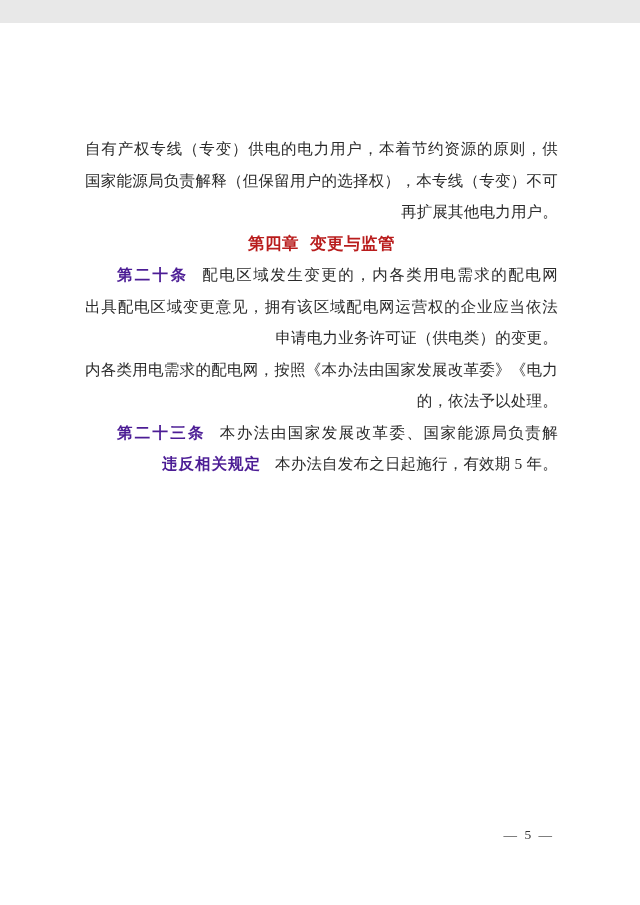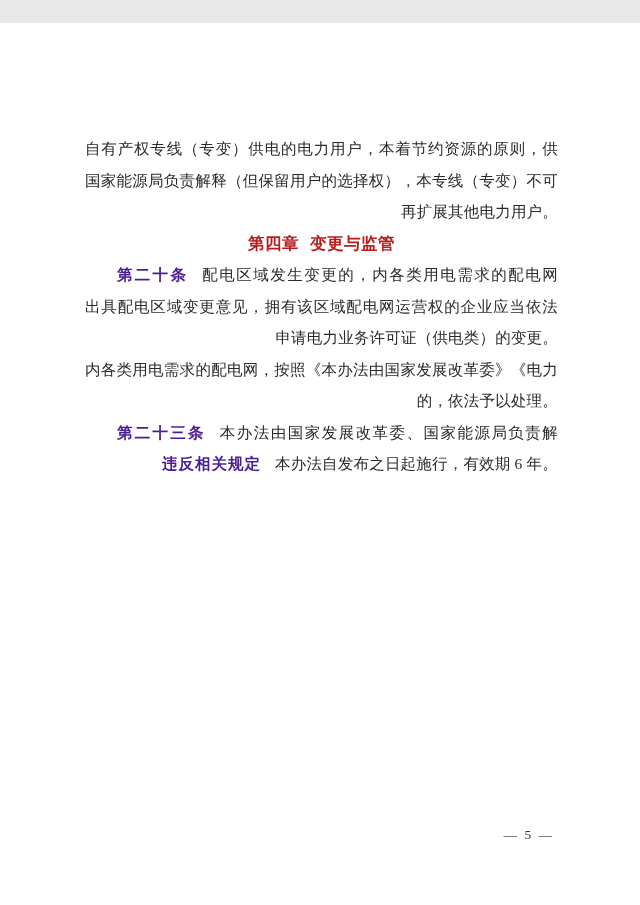--- a/index.html
+++ b/index.html
@@ -76,18 +76,18 @@
     <div class="line just">出具配电区域变更意见，拥有该区域配电网运营权的企业应当依法</div>
     <div class="line">申请电力业务许可证（供电类）的变更。</div>
 
 
     <div class="line just">内各类用电需求的配电网，按照《本办法由国家发展改革委》《电力</div>
     <div class="line">的，依法予以处理。</div>
 
 
     <div class="line just indent"><span class="num">第二十三条</span><span>本办法由国家发展改革委、国家能源局负责解释。</span></div>
 
-    <div class="line indent"><span class="num">违反相关规定</span><span>本办法自发布之日起施行，有效期 6 年。</span></div>
+    <div class="line indent"><span class="num">违反相关规定</span><span>本办法自发布之日起施行，有效期 5 年。</span></div>
 
   </div>
 
   <div class="footer">— 5 —</div>
 </div>
 
 </body></html>

